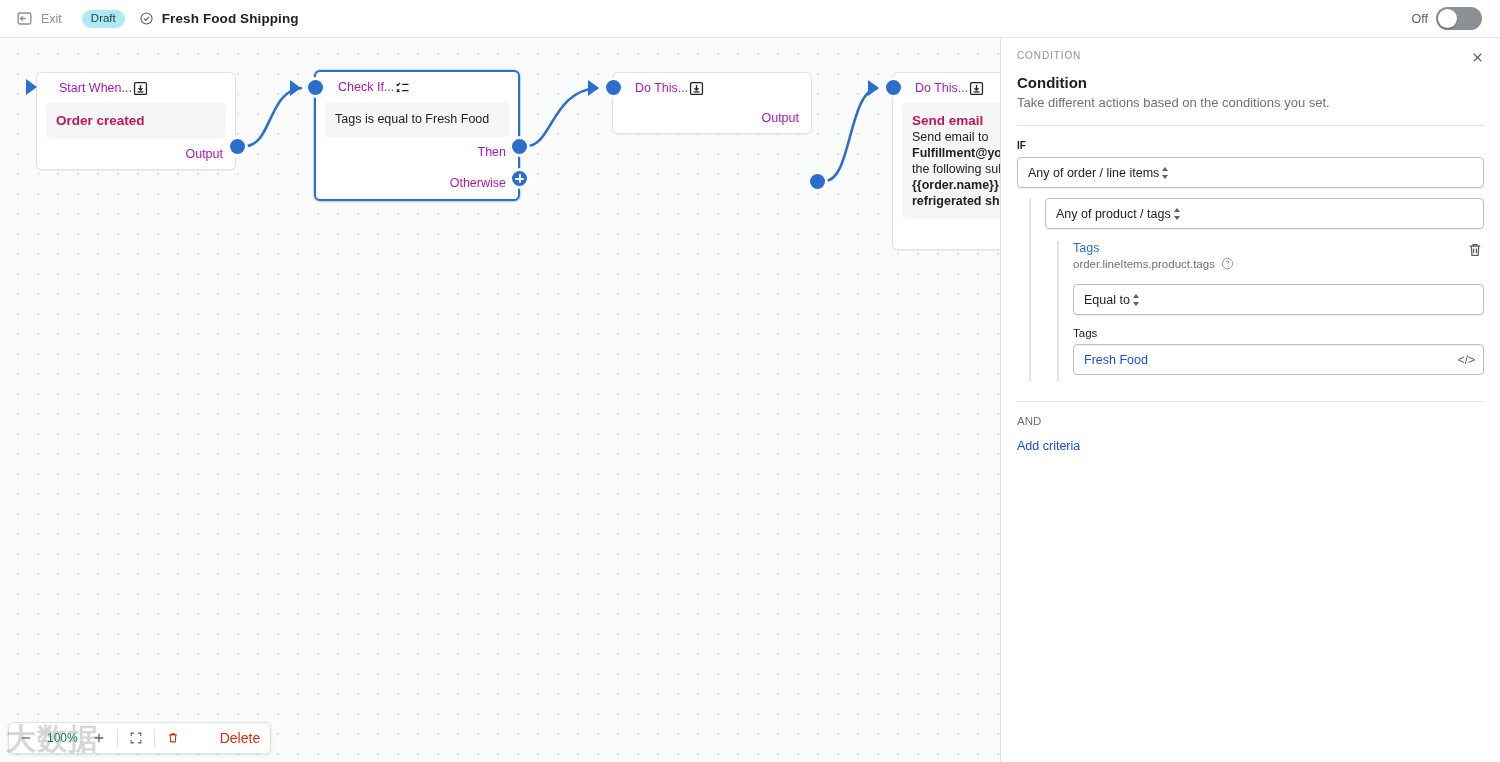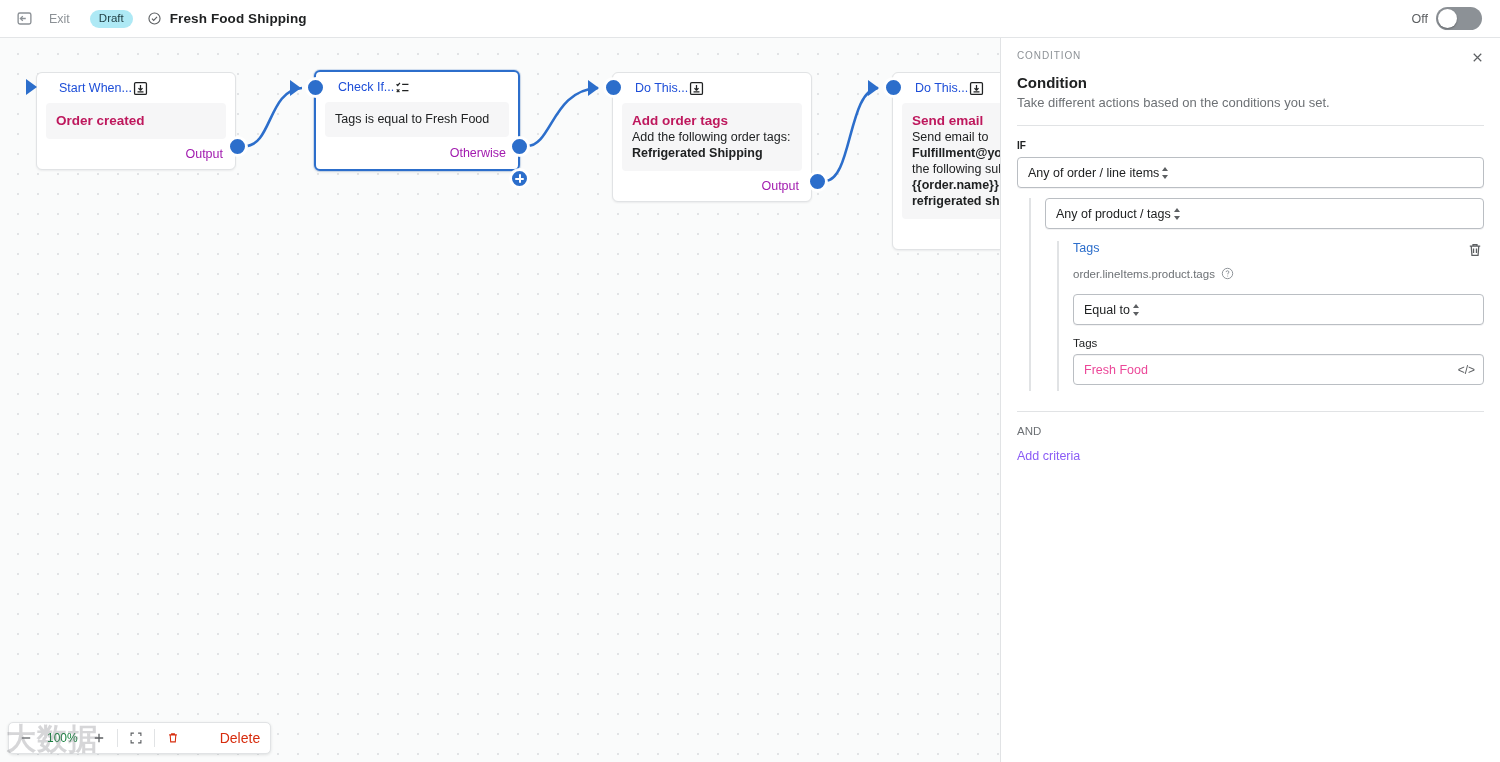--- a/index.html
+++ b/index.html
@@ -14,21 +14,21 @@
   
   .topbar {
     position: absolute; top: 0; left: 0;
     width: 1500px; height: 38px;
     background: #ffffff;
     border-bottom: 1px solid #e3e5e7;
     display: flex; align-items: center;
     z-index: 40;
   }
   .exit-group {
-    display: flex; align-items: center; gap: 16px;
+    display: flex; align-items: center; gap: 8px;
     margin-left: 16px; cursor: pointer;
   }
   .exit-icon { width: 17px; height: 17px; display:block; color:#8c9196; }
   .exit-label { font-size: 12.5px; color: #8c9196; }
   .draft-badge {
     margin-left: 20px;
     background: #aee9f5; color: #1d3c41;
     font-size: 11.5px; font-weight: 500;
     border-radius: 10px; padding: 2px 9px 3px;
     line-height: 13px;
@@ -76,21 +76,21 @@
     position: relative;
   }
   .node.selected .node-card {
     border: 2px solid #2c6ecb;
     box-shadow: 0 0 0 1px rgba(44,110,203,.18), 0 1px 3px rgba(22,29,37,.12);
   }
   .node-head {
     height: 30px; display: flex; align-items: center;
     padding: 0 10px 0 22px;
   }
-  .node-head-title { font-size: 12.5px; color: #1d4ed8; }
+  .node-head-title { font-size: 12.5px; color: #a21caf; }
   .node-head-icon { margin-left: auto; width: 17px; height: 17px; color: #202223; display:block;}
   .node-body {
     background: #f6f6f7;
     margin: 0 9px;
     border-radius: 4px;
     padding: 9px 10px 10px;
   }
   .node-title { font-size: 13.5px; font-weight: 700; color: #be185d; line-height: 17px;}
   .node-sub { font-size: 12.5px; color: #202223; line-height: 16px; }
   .node-sub.b { font-weight: 700; }
@@ -189,36 +189,36 @@
     padding-left: 14px;
   }
   .nest-2 {
     margin-top: 12px; margin-left: 12px;
     border-left: 2px solid #e1e3e5;
     padding-left: 14px;
     padding-bottom: 6px;
   }
   .crit-head { display:flex; align-items:flex-start; }
   .crit-title { font-size: 12.5px; color:#2c6ecb; font-weight:400; }
-  .crit-path-row { display:flex; align-items:center; gap:6px; margin-top: 12px; }
+  .crit-path-row { display:flex; align-items:center; gap:6px; margin-top: 2px; }
   .crit-path { font-size: 11.5px; color:#6d7175; }
   .help-icon { width:13px; height:13px; color:#8c9196; display:block; cursor:pointer;}
   .trash-btn { margin-left:auto; width:18px; height:18px; color:#5c5f62; cursor:pointer; display:block;}
   .field-label { font-size: 11.5px; color:#202223; margin: 12px 0 5px; }
   .textfield {
     height: 31px; border: 1px solid #babec3; border-radius:4px;
     background:#fff; display:flex; align-items:center;
     padding: 0 8px 0 10px;
     box-shadow: inset 0 1px 0 rgba(22,29,37,.05);
   }
-  .tf-val { font-size: 12.5px; color:#ec4899; }
+  .tf-val { font-size: 12.5px; color:#1d4ed8; }
   .code-icon { margin-left:auto; font-size: 12px; color:#5c5f62; cursor:pointer;}
   .panel-rule { height:1px; background:#e1e3e5; margin: 20px 0 0; }
   .and-label { font-size: 11.5px; color:#6d7175; margin: 13px 0 0; }
-  .add-criteria { font-size: 12.5px; color:#8b5cf6; margin-top: 12px; cursor:pointer; display:inline-block;}
+  .add-criteria { font-size: 12.5px; color:#1d4ed8; margin-top: 12px; cursor:pointer; display:inline-block;}
 </style>
 </head>
 <body>
 
 <div class="topbar">
   <div class="exit-group">
     <span>
       <svg class="exit-icon" viewBox="0 0 20 20" fill="none" stroke="currentColor" stroke-width="1.6">
         <rect x="2.5" y="3.5" width="15" height="13" rx="2"></rect>
         <path d="M11.5 10H5.5M8 7.2 5.2 10 8 12.8"></path>
@@ -278,45 +278,43 @@
         <span class="node-head-title">Check If...</span>
         <span>
           <svg class="node-head-icon" viewBox="0 0 20 20" fill="none" stroke="currentColor" stroke-width="1.5">
             <path d="M3 6.2 4.4 7.6 7 4.6M9.6 6.2H17M3.2 12.2l3.2 3.2M6.4 12.2l-3.2 3.2M9.6 13.8H17"></path>
           </svg>
         </span>
       </div>
       <div class="node-body">
         <div class="node-sub">Tags is equal to Fresh Food</div>
       </div>
+      <div class="node-port-row">
+        <span class="port-label">Then</span>
+      </div>
       <div class="node-port-row" style="height:32px;">
         <span class="port-label">Otherwise</span>
       </div>
     </div>
   </div>
   <div class="tri" style="left:290px; top:42px;"></div>
   <div class="dot" style="left:306px; top:40px;"></div>
   <div class="dot" style="left:510px; top:99px;"></div>
   <div class="dot plus" style="left:510px; top:131px;"></div>
 
   <div class="node" style="left:612px; top:34px; width:200px;">
     <div class="node-card">
       <div class="node-head">
         <span class="node-head-title">Do This...</span>
         <span>
           <svg class="node-head-icon" viewBox="0 0 20 20" fill="none" stroke="currentColor" stroke-width="1.5">
             <rect x="3" y="3" width="14" height="14" rx="1.5"></rect>
             <path d="M10 6v6m0 0 2.4-2.4M10 12 7.6 9.6M6.5 14h7"></path>
           </svg>
         </span>
-      </div>
-      <div class="node-body">
-        <div class="node-title">Add order tags</div>
-        <div class="node-sub">Add the following order tags:</div>
-        <div class="node-sub b">Refrigerated Shipping</div>
       </div>
       <div class="node-port-row">
         <span class="port-label">Output</span>
       </div>
     </div>
   </div>
   <div class="tri" style="left:588px; top:42px;"></div>
   <div class="dot" style="left:604px; top:40px;"></div>
   <div class="dot" style="left:808px; top:134px;"></div>
 

